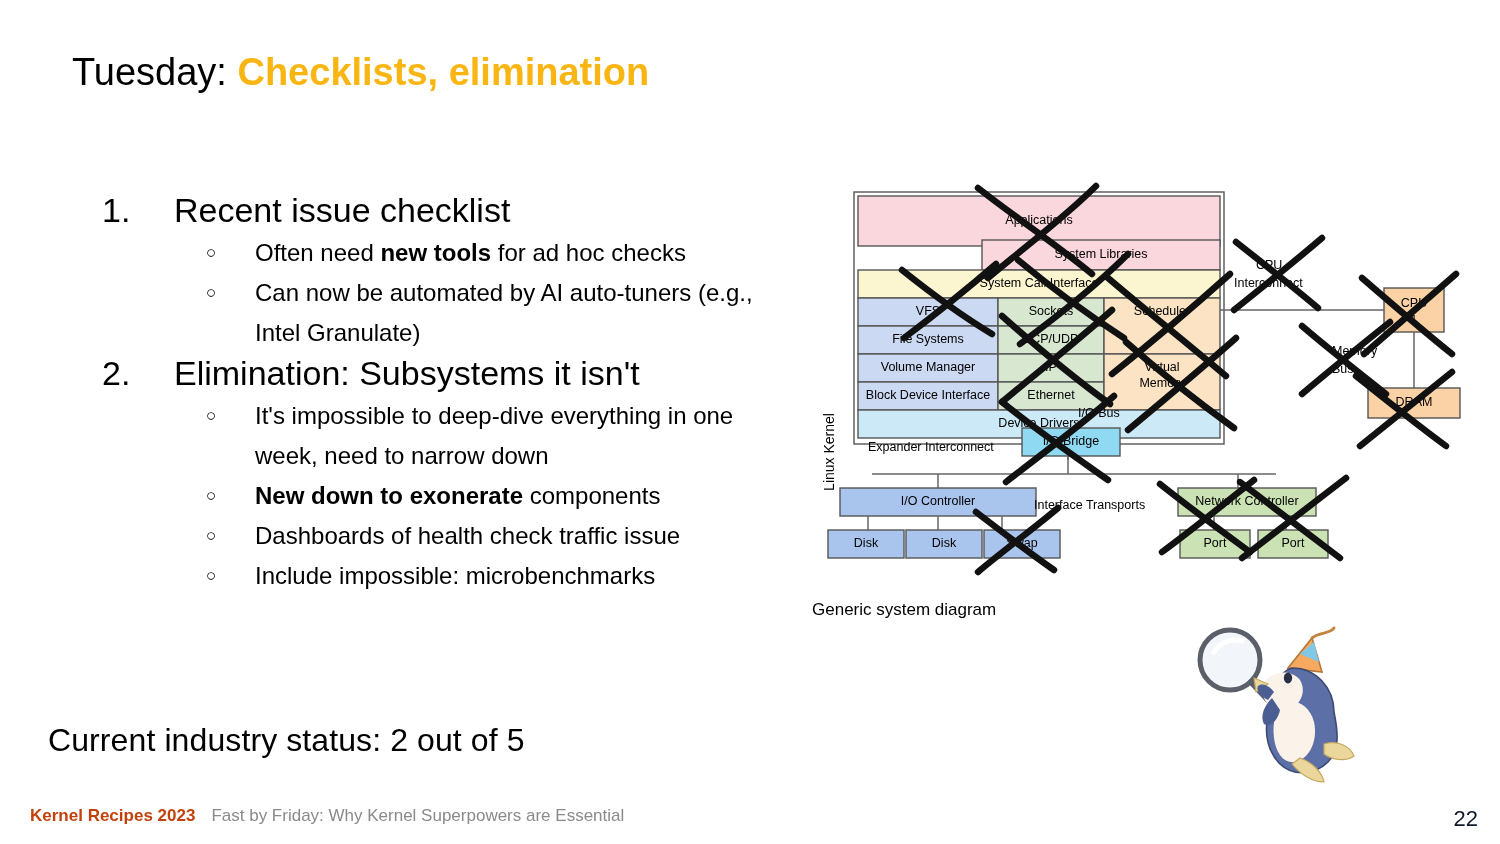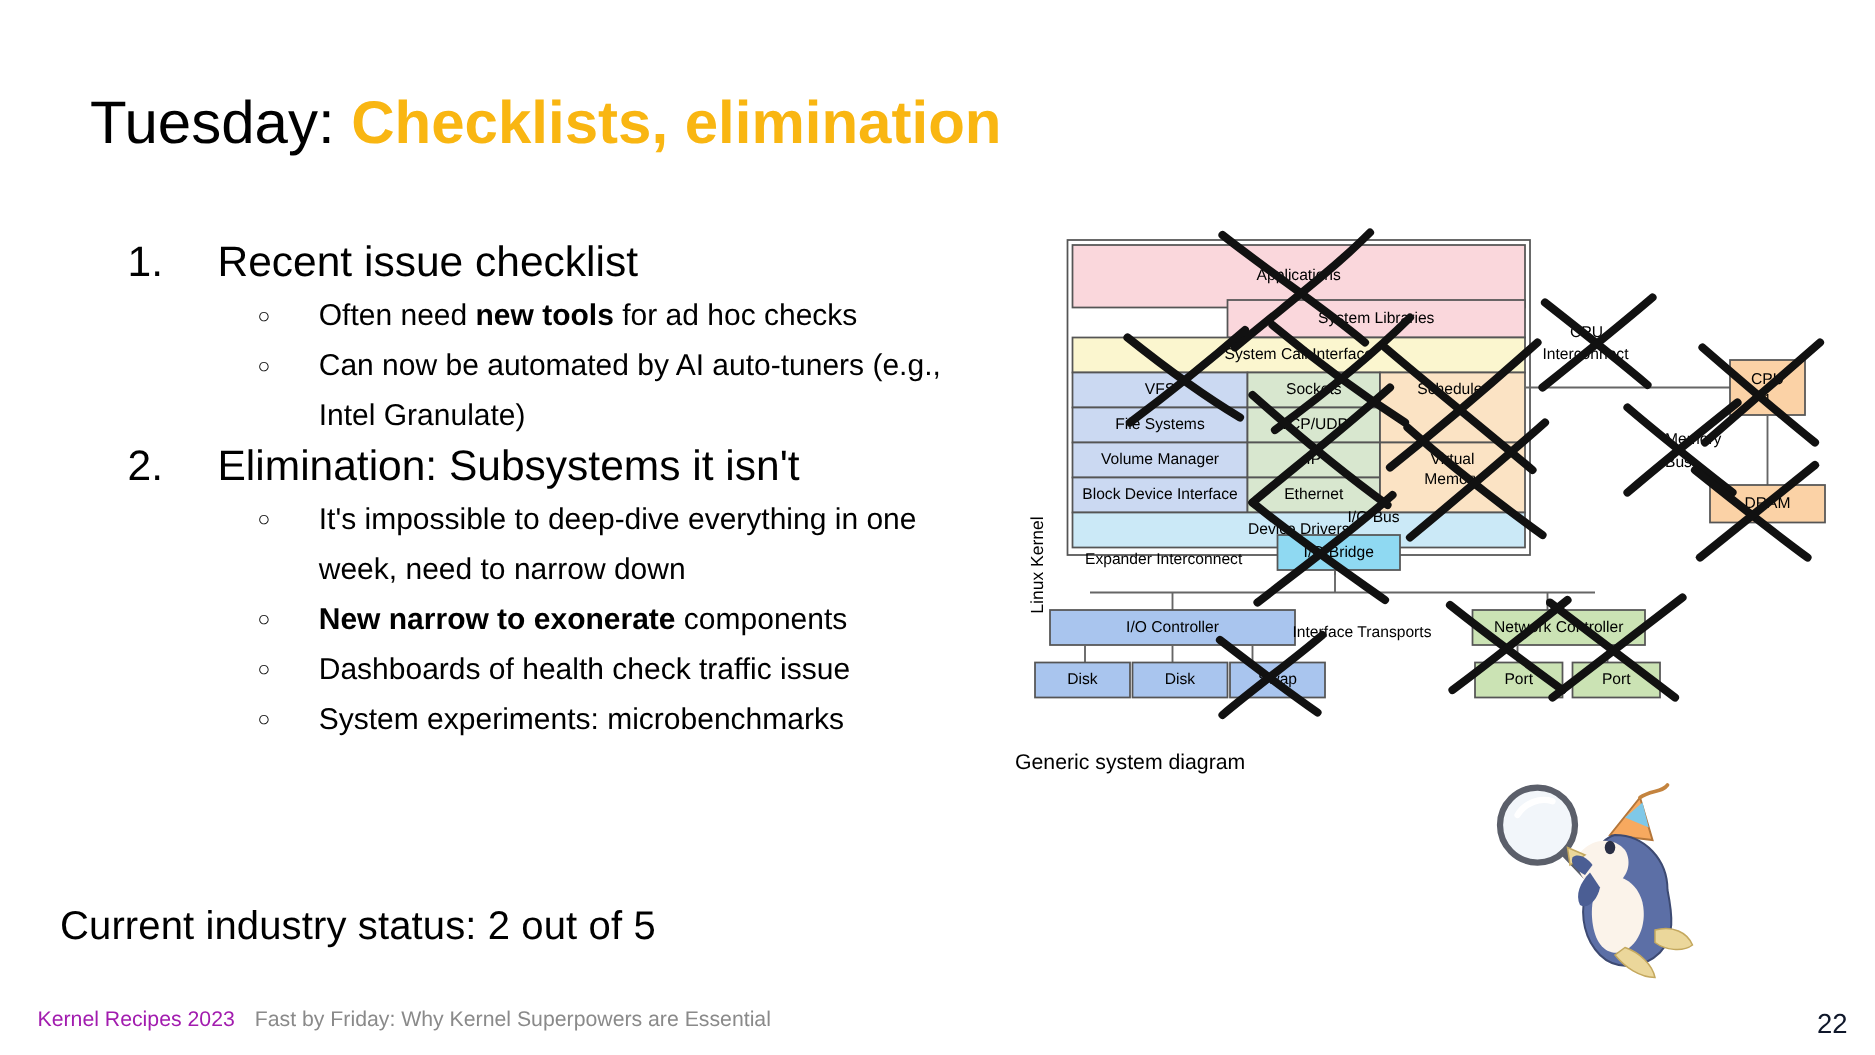--- a/index.html
+++ b/index.html
@@ -14,22 +14,22 @@
     position: relative;
     overflow: hidden;
     font-family: "Liberation Sans", sans-serif;
     color: #000000;
   }
 
   
   #slide-title {
     position: absolute;
     left: 72px;
-    top: 42px;
-    font-size: 48px;
+    top: 28px;
+    font-size: 38px;
     line-height: 1.05;
     white-space: nowrap;
     font-weight: 400;
   }
   #slide-title .t-plain { color: #000000; }
   #slide-title .t-accent {
     color: #F9B612;
     font-weight: 700;
   }
 
@@ -81,22 +81,22 @@
 
   
   #footer {
     position: absolute;
     left: 30px;
     top: 806px;
     font-size: 17px;
     white-space: nowrap;
   }
   #footer .conf {
-    font-weight: 400;
-    color: #a21caf;
+    font-weight: 700;
+    color: #c2410c;
   }
   #footer .talk {
     color: #8a8a8a;
     margin-left: 16px;
     margin-top: 40px;
   }
   #page-number {
     position: absolute;
     right: 22px;
     top: 806px;
@@ -134,23 +134,23 @@
 <body>
 
 <h1 id="slide-title"><span class="t-plain">Tuesday: </span><span class="t-accent" style="color: rgb(249, 182, 18);">Checklists, elimination</span></h1>
 
 <div id="outline">
     <div class="lvl1"><span class="num">1.</span><span>Recent issue checklist</span></div>
     <div class="lvl2"><span class="dot">○</span><span><span>Often need </span><b>new tools</b><span> for ad hoc checks</span></span></div>
     <div class="lvl2"><span class="dot">○</span><span><span>Can now be automated by AI auto-tuners (e.g., Intel Granulate)</span></span></div>
     <div class="lvl1"><span class="num">2.</span><span>Elimination: Subsystems it isn't</span></div>
     <div class="lvl2"><span class="dot">○</span><span><span>It's impossible to deep-dive everything in one week, need to narrow down</span></span></div>
-    <div class="lvl2"><span class="dot">○</span><span><b>New narrow to exonerate</b><span> components</span></span></div>
+    <div class="lvl2"><span class="dot">○</span><span><b>New down to exonerate</b><span> components</span></span></div>
     <div class="lvl2"><span class="dot">○</span><span><span>Dashboards of health check traffic issue</span></span></div>
-    <div class="lvl2"><span class="dot">○</span><span><span>System experiments: microbenchmarks</span></span></div>
+    <div class="lvl2"><span class="dot">○</span><span><span>Include impossible: microbenchmarks</span></span></div>
   </div>
 
 <div id="industry-status">Current industry status: 2 out of 5</div>
 
 <div id="diagram">
   <svg width="680" height="410" viewBox="0 0 680 410" xmlns="http://www.w3.org/2000/svg">
     <defs>
       <style>
         .bx { stroke:#555; stroke-width:1.4; }
         .lbl { font-family:"Liberation Sans", sans-serif; font-size:12.5px; fill:#000; text-anchor:middle; dominant-baseline:middle; }

